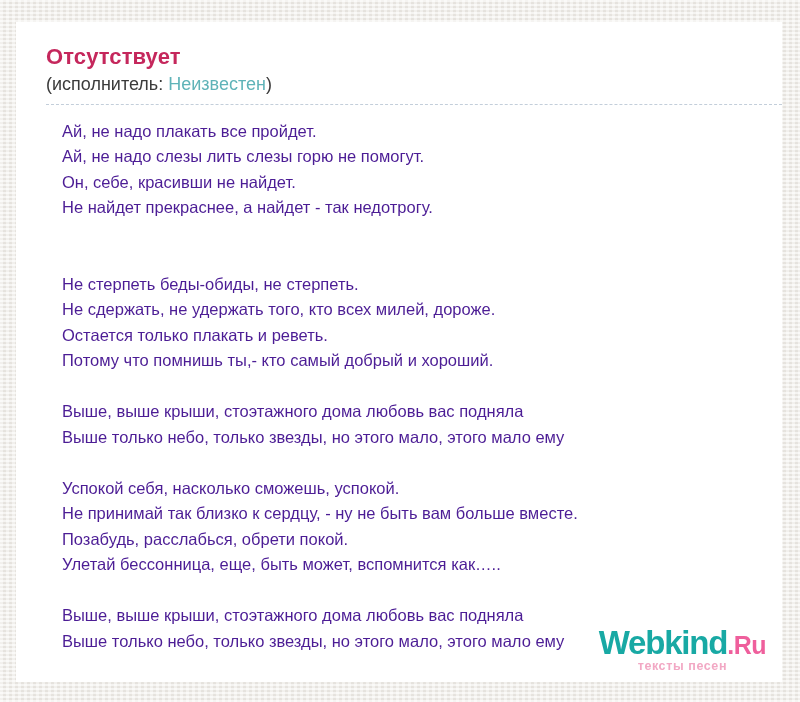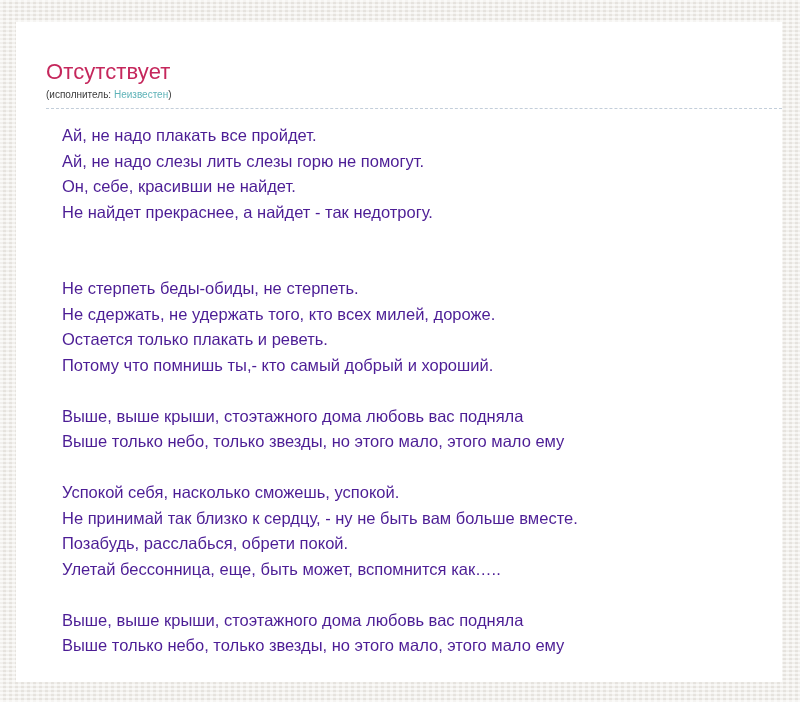--- a/index.html
+++ b/index.html
@@ -34,29 +34,29 @@
   .sheet-inner {
     position: relative;
     padding: 22px 24px 0 30px;
     height: 100%;
     box-sizing: border-box;
   }
 
   
   .song-title {
     font-size: 22px;
-    font-weight: normal;
+    font-weight: bold;
     color: #c5275c;
-    margin: 15px 0 3px 0;
+    margin: 0 0 3px 0;
     line-height: 1.2;
     letter-spacing: 0.1px;
   }
 
   .artist-line {
-    font-size: 10px;
+    font-size: 18px;
     color: #3b3b3b;
     margin: 0;
     line-height: 1.3;
     white-space: nowrap;
   }
   .artist-line .paren { color: #3b3b3b; }
   .artist-link {
     color: #5fb3b8;
     text-decoration: none;
     cursor: pointer;
@@ -121,15 +121,21 @@
     <h1 class="song-title">Отсутствует</h1>
 
     <p class="artist-line">
       <span class="paren">(исполнитель: </span><a class="artist-link" href="#">Неизвестен</a><span class="paren">)</span>
     </p>
 
     <hr class="divider">
 
     <div class="lyrics"><span class="line">Ай, не надо плакать все пройдет.</span><span class="line">Ай, не надо слезы лить слезы горю не помогут.</span><span class="line">Он, себе, красивши не найдет.</span><span class="line">Не найдет прекраснее, а найдет - так недотрогу.</span><span class="blank"></span><span class="blank"></span><span class="line">Не стерпеть беды-обиды, не стерпеть.</span><span class="line">Не сдержать, не удержать того, кто всех милей, дороже.</span><span class="line">Остается только плакать и реветь.</span><span class="line">Потому что помнишь ты,- кто самый добрый и хороший.</span><span class="blank"></span><span class="line">Выше, выше крыши, стоэтажного дома любовь вас подняла</span><span class="line">Выше только небо, только звезды, но этого мало, этого мало ему</span><span class="blank"></span><span class="line">Успокой себя, насколько сможешь, успокой.</span><span class="line">Не принимай так близко к сердцу, - ну не быть вам больше вместе.</span><span class="line">Позабудь, расслабься, обрети покой.</span><span class="line">Улетай бессонница, еще, быть может, вспомнится как…..</span><span class="blank"></span><span class="line">Выше, выше крыши, стоэтажного дома любовь вас подняла</span><span class="line">Выше только небо, только звезды, но этого мало, этого мало ему</span></div>
 
+    <div class="watermark">
+      <div class="wm-main">
+        <span class="wm-web">Webkind</span><span class="wm-ru">.Ru</span>
+      </div>
+      <div class="wm-tag">тексты песен</div>
+    </div>
 
   </div>
 </div>
 
 </body></html>

